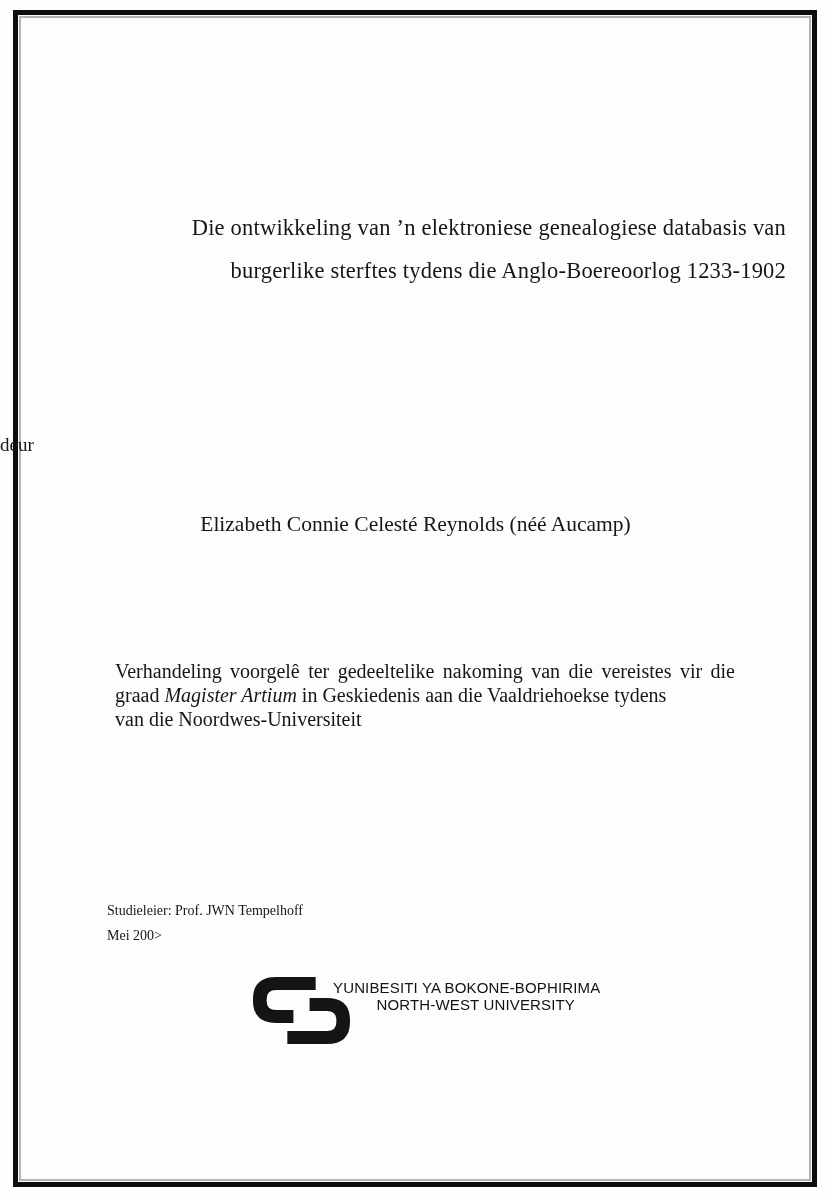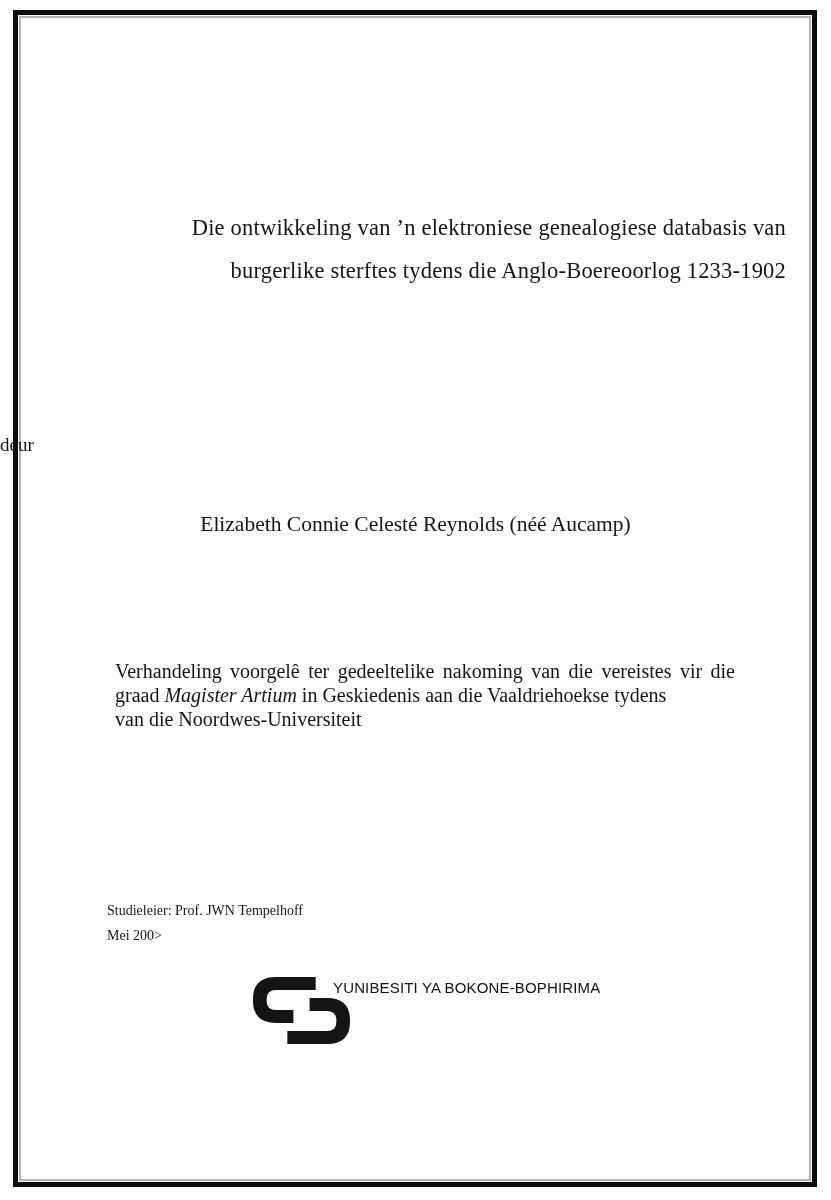--- a/index.html
+++ b/index.html
@@ -112,16 +112,17 @@
     <div>Mei 200&gt;</div>
   </div>
 
   <div class="logo">
     <svg class="logo-mark" width="97" height="67" viewBox="0 0 96 70" preserveAspectRatio="none" aria-hidden="true">
       <path fill="#141414" d="M62 0 L23 0 Q0 0 0 23 L0 25 Q0 48 23 48 L40 48 L40 34.5 L23 34.5 Q13.5 34.5 13.5 25 L13.5 23 Q13.5 13.5 23 13.5 L62 13.5 Z"></path>
       <path fill="#141414" transform="rotate(180 48 35)" d="M62 0 L23 0 Q0 0 0 23 L0 25 Q0 48 23 48 L40 48 L40 34.5 L23 34.5 Q13.5 34.5 13.5 25 L13.5 23 Q13.5 13.5 23 13.5 L62 13.5 Z"></path>
     </svg>
     <div class="logo-text">
       <div>YUNIBESITI YA BOKONE-BOPHIRIMA</div>
+      <div>NORTH-WEST UNIVERSITY</div>
     </div>
   </div>
 
 </div>
 
 </body></html>

